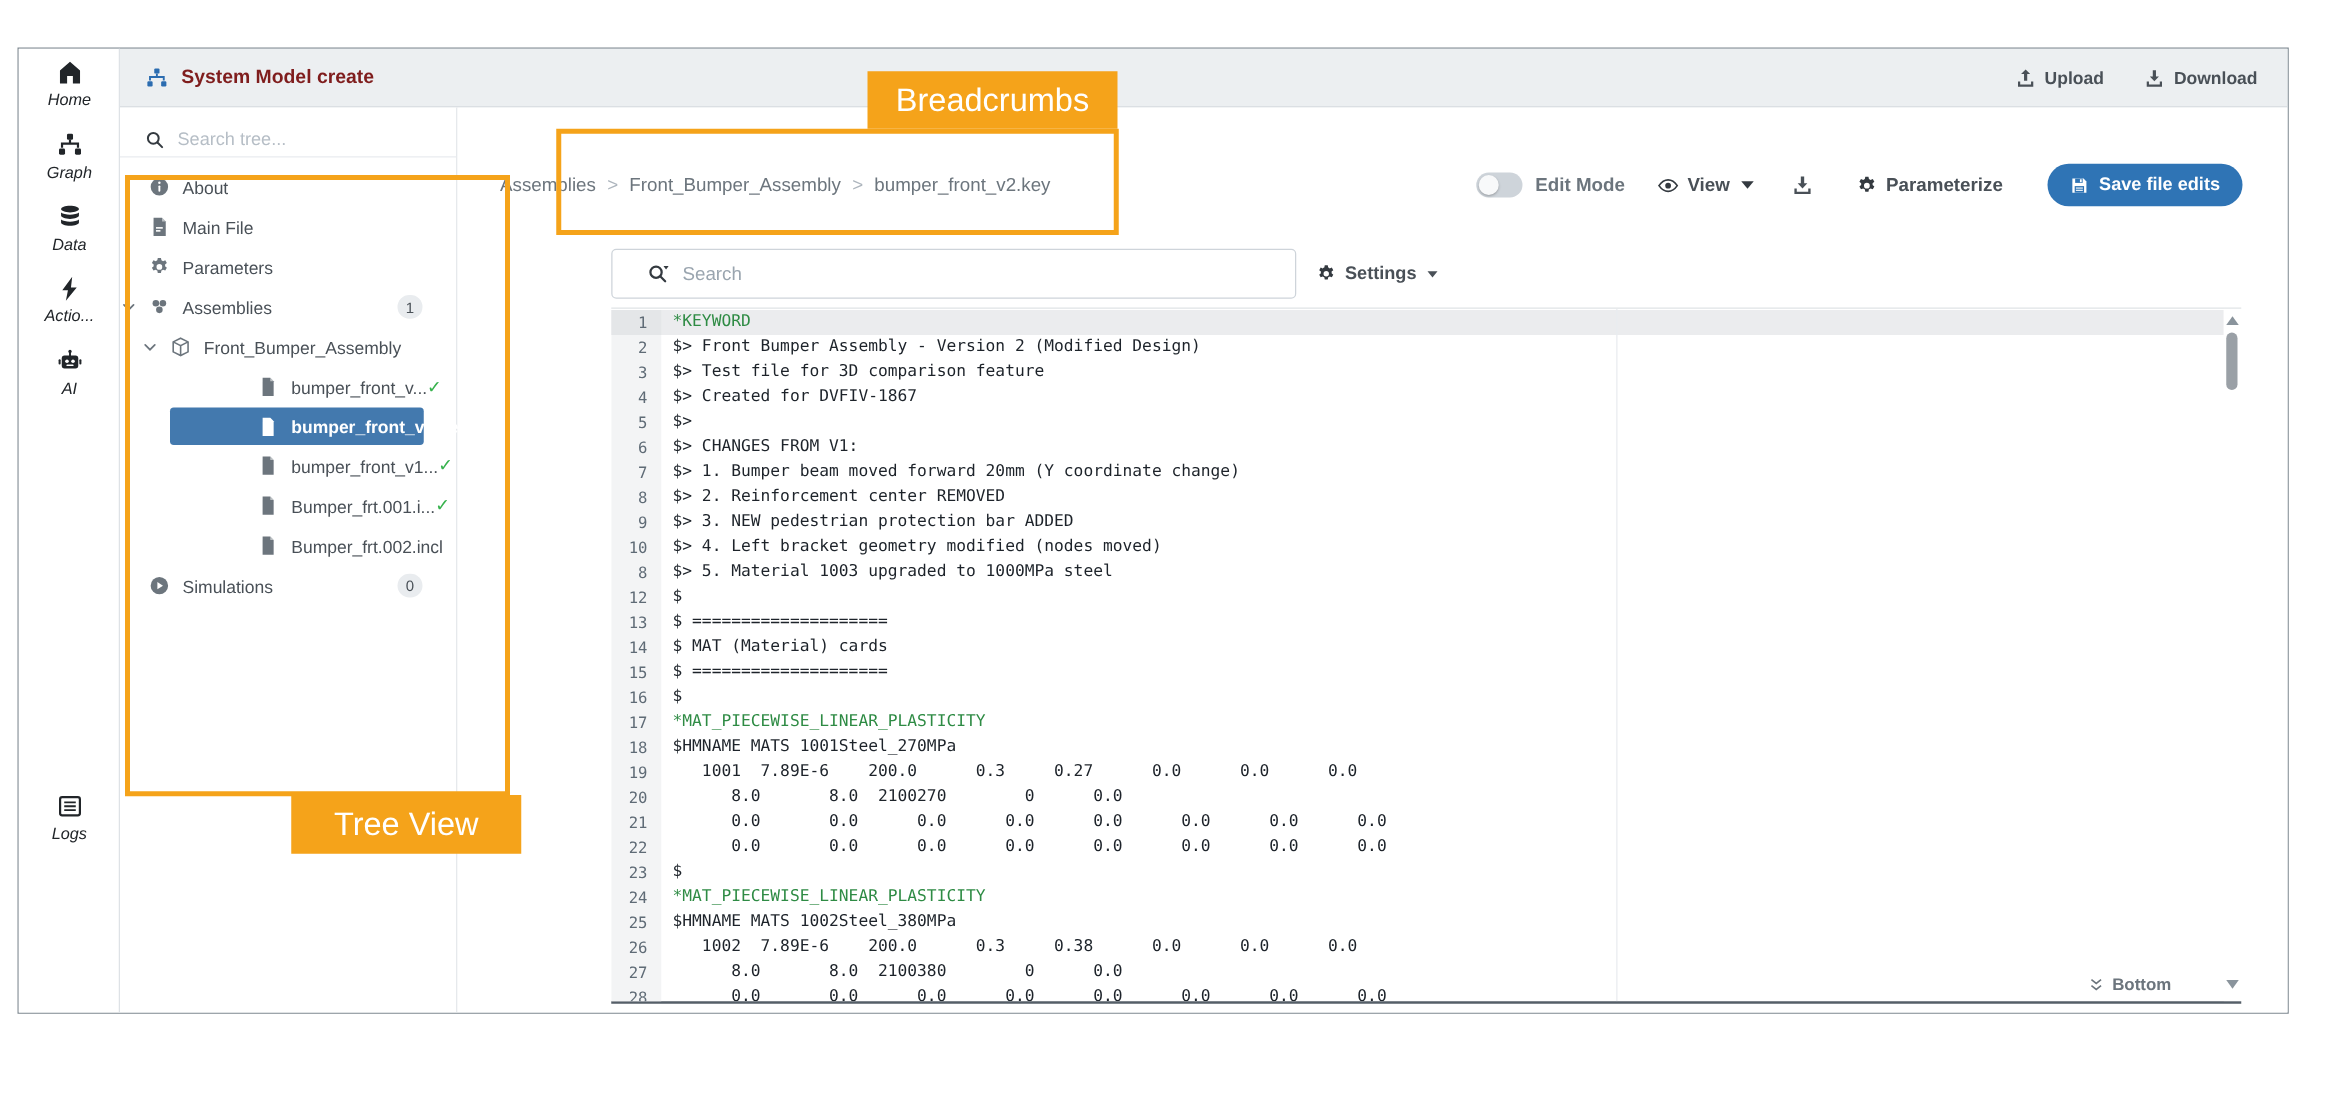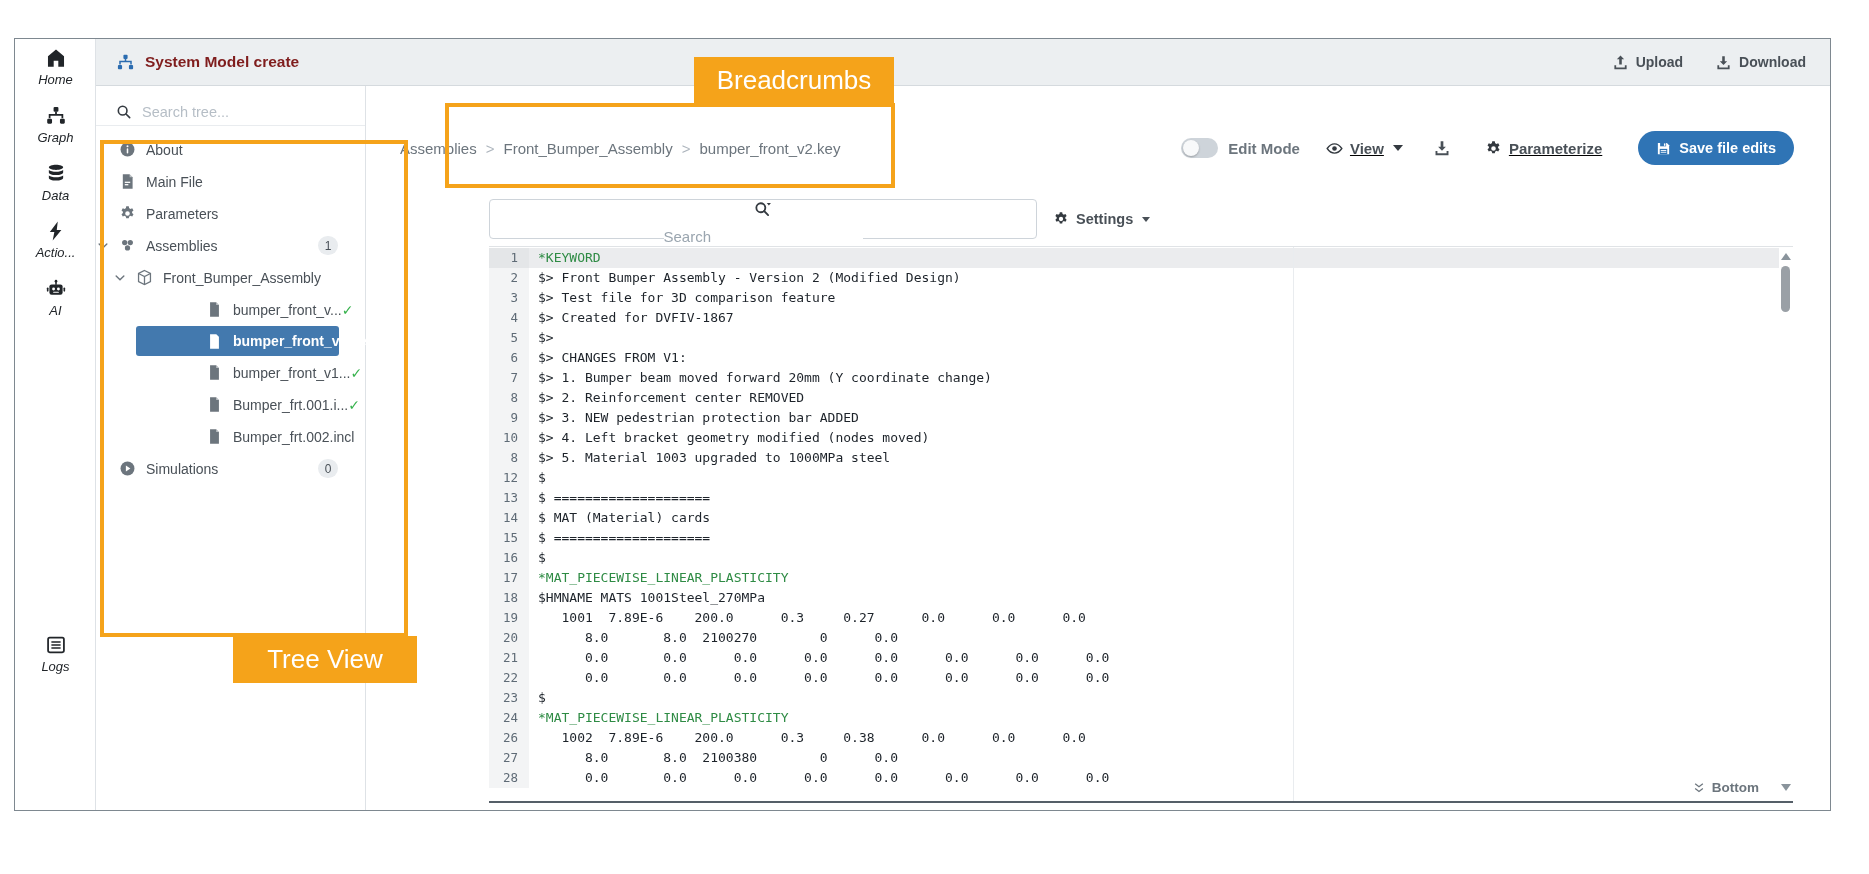--- a/index.html
+++ b/index.html
@@ -44,48 +44,48 @@
   .main { position:absolute; left:351px; top:47px; right:0; bottom:0; background:#fff; }
   .topbar { position:absolute; top:40px; left:34px; right:36px; height:44px; display:flex; align-items:center; justify-content:space-between; }
   .breadcrumb { display:flex; align-items:center; gap:9px; font-size:15px; color:#6c757d; }
   .crumb { cursor:pointer; }
   .crumb-sep { color:#adb5bd; }
   .tools { display:flex; align-items:center; }
   .toggle { width:37px; height:20px; border-radius:10px; background:#ced4da; position:relative; cursor:pointer; flex-shrink:0; }
   .toggle .knob { position:absolute; left:2px; top:2px; width:16px; height:16px; border-radius:50%; background:#f8f9fa; box-shadow:0 1px 2px rgba(0,0,0,.25); }
   .tool-label { font-size:15px; font-weight:600; color:#495057; }
   .edit-mode-label { margin-left:10px; margin-right:26px; color:#6c757d; }
-  .view-btn,.param-btn { display:flex; align-items:center; gap:7px; cursor:pointer;text-decoration:underline; }
+  .view-btn,.param-btn { display:flex; align-items:center; gap:7px; cursor:pointer; }
   .view-btn .ic,.param-btn .ic { width:17px; height:17px; color:#343a40; }
   .caret { width:0; height:0; border-left:5px solid transparent; border-right:5px solid transparent; border-top:6px solid #343a40; margin-left:2px; }
   .dl-solo { width:18px; height:18px; color:#495057; margin:0 34px 0 30px; cursor:pointer; }
   .param-btn { margin-right:36px; }
   .save-btn { background:#2f74b5; color:#fff; border:none; border-radius:17px; height:34px; padding:0 18px; display:flex; align-items:center; gap:8px; font-size:14.5px; font-weight:600; font-family:inherit; cursor:pointer; }
   .save-btn .ic { width:15px; height:15px; color:#fff; }
 
   .searchrow { position:absolute; top:112px; left:123px; right:40px; height:42px; display:flex; align-items:center; }
-  .file-search { width:548px; height:40px; border:1px solid #ced4da; border-radius:4px; display:flex; align-items:center; padding:0 28px; gap:10px; background:#fff;flex-direction:column; }
+  .file-search { width:548px; height:40px; border:1px solid #ced4da; border-radius:4px; display:flex; align-items:center; padding:0 28px; gap:10px; background:#fff; }
   .file-search .ic { width:18px; height:18px; color:#343a40; flex-shrink:0; }
   .file-search input { border:none; outline:none; flex:1; font-size:15px; color:#495057; font-family:inherit; }
   .file-search input::placeholder { color:#9aa5af; }
   .settings-btn { display:flex; align-items:center; gap:7px; margin-left:16px; font-size:14.5px; font-weight:600; color:#495057; cursor:pointer; }
   .settings-btn .ic { width:16px; height:16px; color:#343a40; }
   .settings-btn .caret { border-top-color:#495057; border-left-width:4.5px; border-right-width:4.5px; border-top-width:5.5px; }
 
   
   .editor { position:absolute; left:123px; top:160px; width:1304px; height:557px; border-top:1px solid #e0e3e6; border-bottom:2px solid #555f68; overflow:hidden; background:#fff; }
   .code-lines { position:absolute; left:0; top:1px; right:14px; }
   .code-line { display:flex; height:20px; line-height:20px; font-family:"DejaVu Sans Mono",monospace; font-size:13px; color:#1d232a; }
   .code-line .ln { width:40px; text-align:right; padding-right:11px; color:#5f6b76; background:#f3f4f5; flex-shrink:0; font-size:12.5px; }
   .code-line .ct { padding-left:9px; white-space:pre; }
   .code-line .ct.green { color:#2e8b44; }
   .code-line.hl { background:#ebecee; }
   .code-line.hl .ln { background:#e4e6e8; }
   .ruler { position:absolute; left:804px; top:0; bottom:0; width:1px; background:#e9ecef; }
-  .bottom-link { position:absolute; right:34px; bottom:6px; display:flex; align-items:flex-end; gap:6px; color:#6c757d; font-size:13.5px; font-weight:600; cursor:pointer; background:#fff; }
+  .bottom-link { position:absolute; right:56px; bottom:6px; display:flex; align-items:flex-end; gap:6px; color:#6c757d; font-size:13.5px; font-weight:600; cursor:pointer; background:#fff; }
   .bottom-link .ic { width:14px; height:14px; }
   .scrollbar { position:absolute; right:0; top:0; bottom:0; width:14px; background:#fff; }
   .sb-up { position:absolute; top:6px; left:2px; width:0; height:0; border-left:5px solid transparent; border-right:5px solid transparent; border-bottom:7px solid #8a949c; cursor:pointer; }
   .sb-thumb { position:absolute; top:19px; left:2px; width:9px; height:46px; border-radius:5px; background:#9aa0a6; cursor:pointer; }
   .sb-down { position:absolute; bottom:10px; left:2px; width:0; height:0; border-left:5px solid transparent; border-right:5px solid transparent; border-top:7px solid #8a949c; cursor:pointer; }
 
   
   .ann-box { position:absolute; border:4px solid #f5a31a; z-index:30; pointer-events:none; }
   .ann-label { position:absolute; background:#f5a31a; color:#fff; z-index:31; display:flex; align-items:center; justify-content:center; font-size:26px; pointer-events:none; }
   .ann-bc-label { left:694px; top:57px; width:200px; height:46px; }
@@ -498,20 +498,24 @@
             </div>
             <div class="code-line">
               <span class="ln">23</span>
               <span class="ct">$</span>
             </div>
             <div class="code-line">
               <span class="ln">24</span>
               <span class="ct green">*MAT_PIECEWISE_LINEAR_PLASTICITY</span>
             </div>
             <div class="code-line">
+              <span class="ln">25</span>
+              <span class="ct">$HMNAME MATS 1002Steel_380MPa</span>
+            </div>
+            <div class="code-line">
               <span class="ln">26</span>
               <span class="ct">   1002  7.89E-6    200.0      0.3     0.38      0.0      0.0      0.0</span>
             </div>
             <div class="code-line">
               <span class="ln">27</span>
               <span class="ct">      8.0       8.0  2100380        0      0.0</span>
             </div>
             <div class="code-line">
               <span class="ln">28</span>
               <span class="ct">      0.0       0.0      0.0      0.0      0.0      0.0      0.0      0.0</span>

